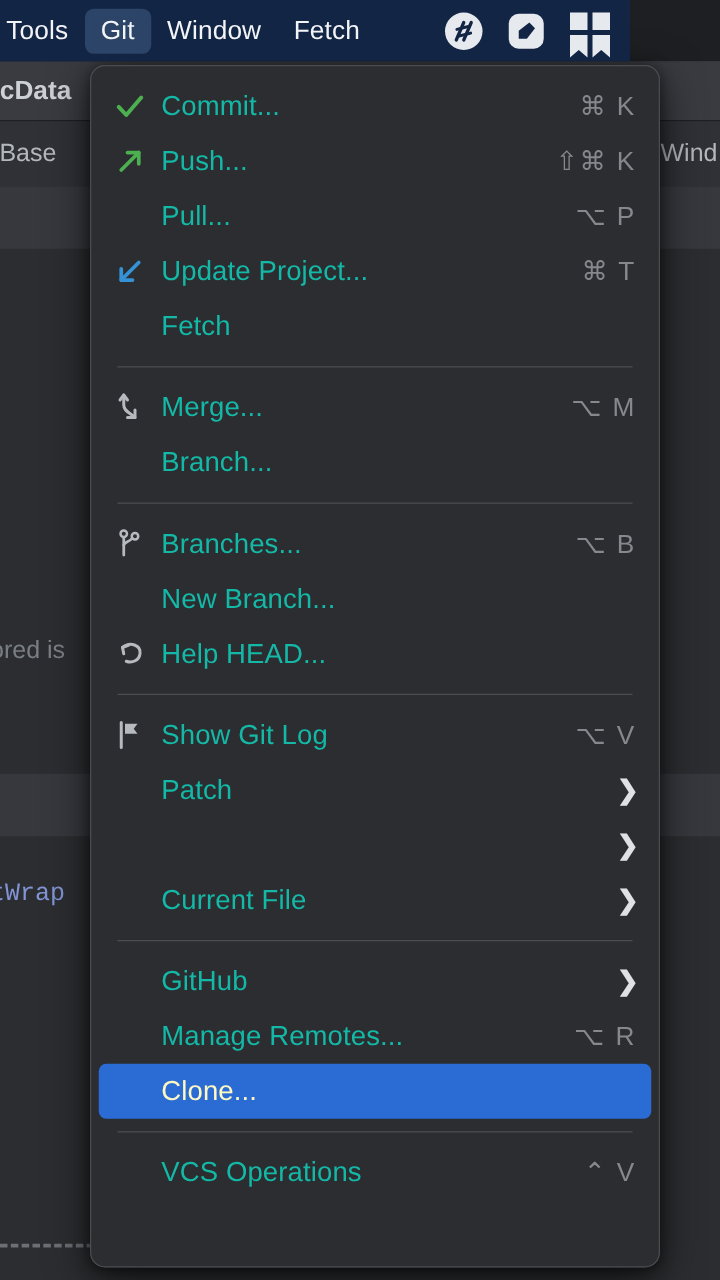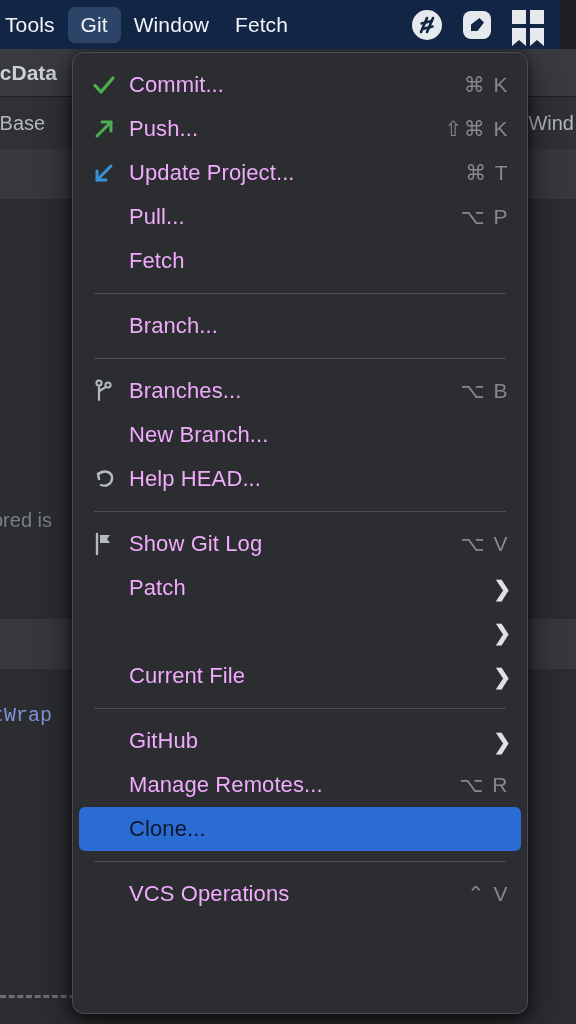--- a/index.html
+++ b/index.html
@@ -13,21 +13,21 @@
     overflow: hidden;
     font-family: "Liberation Sans", sans-serif;
     position: relative;
     -webkit-font-smoothing: antialiased;
   }
 
   
   .menubar {
     position: absolute;
     top: 0; left: 0;
-    width: 560px;
+    width: 504px;
     height: 49px;
     background: #122544;
     display: flex;
     align-items: center;
     z-index: 40;
     overflow: hidden;
   }
   .menubar-item {
     color: #f2f4f8;
     font-size: 21px;
@@ -175,26 +175,26 @@
   .mi-icon {
     width: 30px;
     flex: 0 0 30px;
     display: flex;
     align-items: center;
     justify-content: flex-start;
     margin-right: 8px;
   }
   .mi-icon svg { display: block; }
   .mi-label {
-    color: #f0abfc;
+    color: #14b8a6;
     font-size: 22px;
     white-space: nowrap;
     letter-spacing: .1px;
   }
-  .menu-item.selected .mi-label { color: #0f172a; }
+  .menu-item.selected .mi-label { color: #fef9c3; }
   .mi-spacer { flex: 1 1 auto; }
   .mi-shortcut {
     color: #86888d;
     font-size: 21px;
     white-space: nowrap;
     letter-spacing: 1.5px;
     font-family: "Liberation Sans", sans-serif;
   }
   .mi-arrow {
     color: #dfe1e5;
@@ -279,42 +279,54 @@
         <svg width="26" height="26" viewBox="0 0 26 26">
           <path d="M6 20 L20 6" stroke="#4caf50" stroke-width="3" stroke-linecap="round"></path>
           <path d="M20 6 L20 15 M20 6 L11 6" stroke="#4caf50" stroke-width="3" stroke-linecap="round" fill="none"></path>
         </svg>
       </span>
       <span class="mi-label">Push...</span>
       <span class="mi-spacer"></span>
       <span class="mi-shortcut">⇧⌘ K</span>
     </div>
     <div class="menu-item">
+      <span class="mi-icon"></span>
+      <span class="mi-label">Pull...</span>
+      <span class="mi-spacer"></span>
+      <span class="mi-shortcut">⌥ P</span>
+    </div>
+    <div class="menu-item">
       <span class="mi-icon">
         <svg width="26" height="26" viewBox="0 0 26 26">
           <path d="M20 6 L6 20" stroke="#3592d6" stroke-width="3" stroke-linecap="round"></path>
           <path d="M6 20 L6 11 M6 20 L15 20" stroke="#3592d6" stroke-width="3" stroke-linecap="round" fill="none"></path>
         </svg>
       </span>
       <span class="mi-label">Update Project...</span>
       <span class="mi-spacer"></span>
       <span class="mi-shortcut">⌘ T</span>
     </div>
     <div class="menu-item">
       <span class="mi-icon"></span>
-      <span class="mi-label">Pull...</span>
-      <span class="mi-spacer"></span>
-      <span class="mi-shortcut">⌥ P</span>
-    </div>
-    <div class="menu-item">
-      <span class="mi-icon"></span>
       <span class="mi-label">Fetch</span>
       <span class="mi-spacer"></span>
     </div>
     <div class="menu-sep"></div>
+    <div class="menu-item">
+      <span class="mi-icon">
+        <svg width="26" height="26" viewBox="0 0 26 26">
+          <path d="M8 3 L8 11 C8 16 13 17 17 21" stroke="#b6b9be" stroke-width="2.4" fill="none" stroke-linecap="round"></path>
+          <path d="M17 21 L17 15 M17 21 L11 21" stroke="#b6b9be" stroke-width="2.4" fill="none" stroke-linecap="round"></path>
+          <path d="M8 3 L5 7 M8 3 L11 7" stroke="#b6b9be" stroke-width="2.4" fill="none" stroke-linecap="round"></path>
+        </svg>
+      </span>
+      <span class="mi-label">Merge...</span>
+      <span class="mi-spacer"></span>
+      <span class="mi-shortcut">⌥ M</span>
+    </div>
     <div class="menu-item">
       <span class="mi-icon"></span>
       <span class="mi-label">Branch...</span>
       <span class="mi-spacer"></span>
     </div>
     <div class="menu-sep"></div>
     <div class="menu-item">
       <span class="mi-icon">
         <svg width="26" height="26" viewBox="0 0 26 26">
           <circle cx="8" cy="5" r="2.6" stroke="#b6b9be" stroke-width="2" fill="none"></circle>

